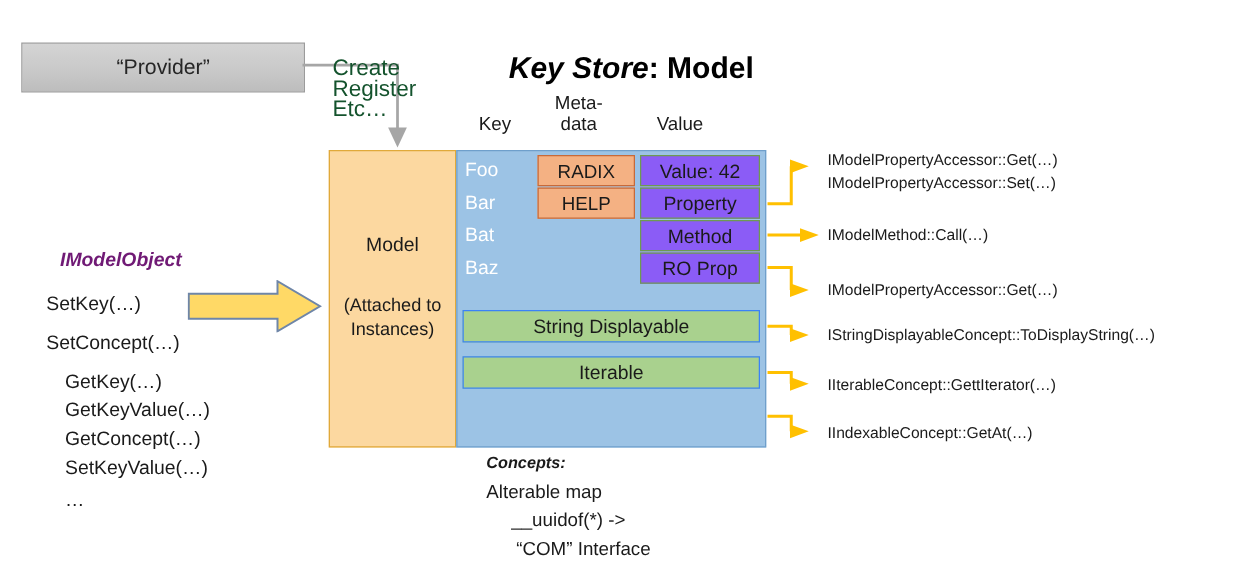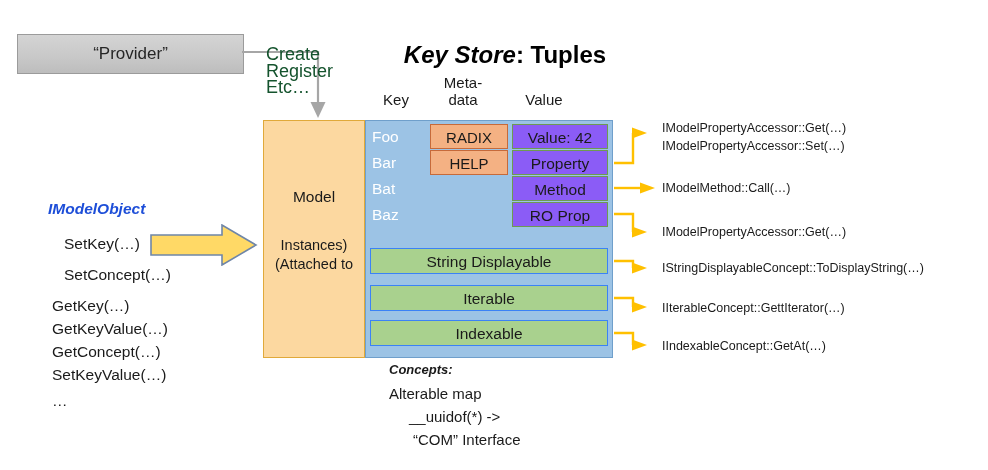--- a/index.html
+++ b/index.html
@@ -170,25 +170,25 @@
     color: #1a1a1a;
   }
 
   
   #imodelobject-title {
     position: absolute;
     left: 48px; top: 200px;
     font-size: 15.5px;
     font-weight: bold;
     font-style: italic;
-    color: #1d4ed8;
+    color: #701a75;
   }
   .imo-line {
     position: absolute;
-    left: 64px;
+    left: 37px;
     font-size: 15.5px;
     color: #1a1a1a;
     white-space: nowrap;
   }
 
   
   #block-arrow {
     position: absolute;
     left: 150px; top: 224px;
     width: 108px; height: 42px;
@@ -239,54 +239,53 @@
   <svg id="create-arrow-svg" viewBox="0 0 106 80">
     <path d="M2,6 L78,6 L78,58" fill="none" stroke="#a6a6a6" stroke-width="2.2"></path>
     <path d="M78,72 L70.5,56 L85.5,56 Z" fill="#a6a6a6"></path>
   </svg>
   <div id="create-arrow-label">
     <div>Create</div>
     <div>Register</div>
     <div>Etc…</div>
   </div>
 
-  <div id="chart-title"><span class="ital">Key Store</span><span>: Tuples</span></div>
+  <div id="chart-title"><span class="ital">Key Store</span><span>: Model</span></div>
 
   <div class="col-header" id="col-head-key">Key</div>
   <div class="col-header" id="col-head-meta">
     <div>Meta-</div>
     <div>data</div>
   </div>
   <div class="col-header" id="col-head-value">Value</div>
 
   <div id="model-box"></div>
   <div id="model-label">Model</div>
   <div id="model-sub">
+    <div>(Attached to</div>
     <div>Instances)</div>
-    <div>(Attached to</div>
   </div>
 
   <div id="blue-panel"></div>
 
   <div class="key-cell" style="top:124px">Foo</div>
   <div class="key-cell" style="top:150px">Bar</div>
   <div class="key-cell" style="top:176px">Bat</div>
   <div class="key-cell" style="top:202px">Baz</div>
 
   <div class="meta-cell" style="top:124px">RADIX</div>
   <div class="meta-cell" style="top:150px">HELP</div>
 
   <div class="value-cell" style="top:124px">Value: 42</div>
   <div class="value-cell" style="top:150px">Property</div>
   <div class="value-cell" style="top:176px">Method</div>
   <div class="value-cell" style="top:202px">RO Prop</div>
 
   <div class="wide-cell" style="top:248px">String Displayable</div>
   <div class="wide-cell" style="top:285px">Iterable</div>
-  <div class="wide-cell" style="top:320px">Indexable</div>
 
   <div id="imodelobject-title">IModelObject</div>
   <div class="imo-line" style="top:235px">SetKey(…)</div>
   <div class="imo-line" style="top:266px">SetConcept(…)</div>
   <div class="imo-line" style="left:52px; top:297px">GetKey(…)</div>
   <div class="imo-line" style="left:52px; top:320px">GetKeyValue(…)</div>
   <div class="imo-line" style="left:52px; top:343px">GetConcept(…)</div>
   <div class="imo-line" style="left:52px; top:366px">SetKeyValue(…)</div>
   <div class="imo-line" style="left:52px; top:392px">…</div>
 

